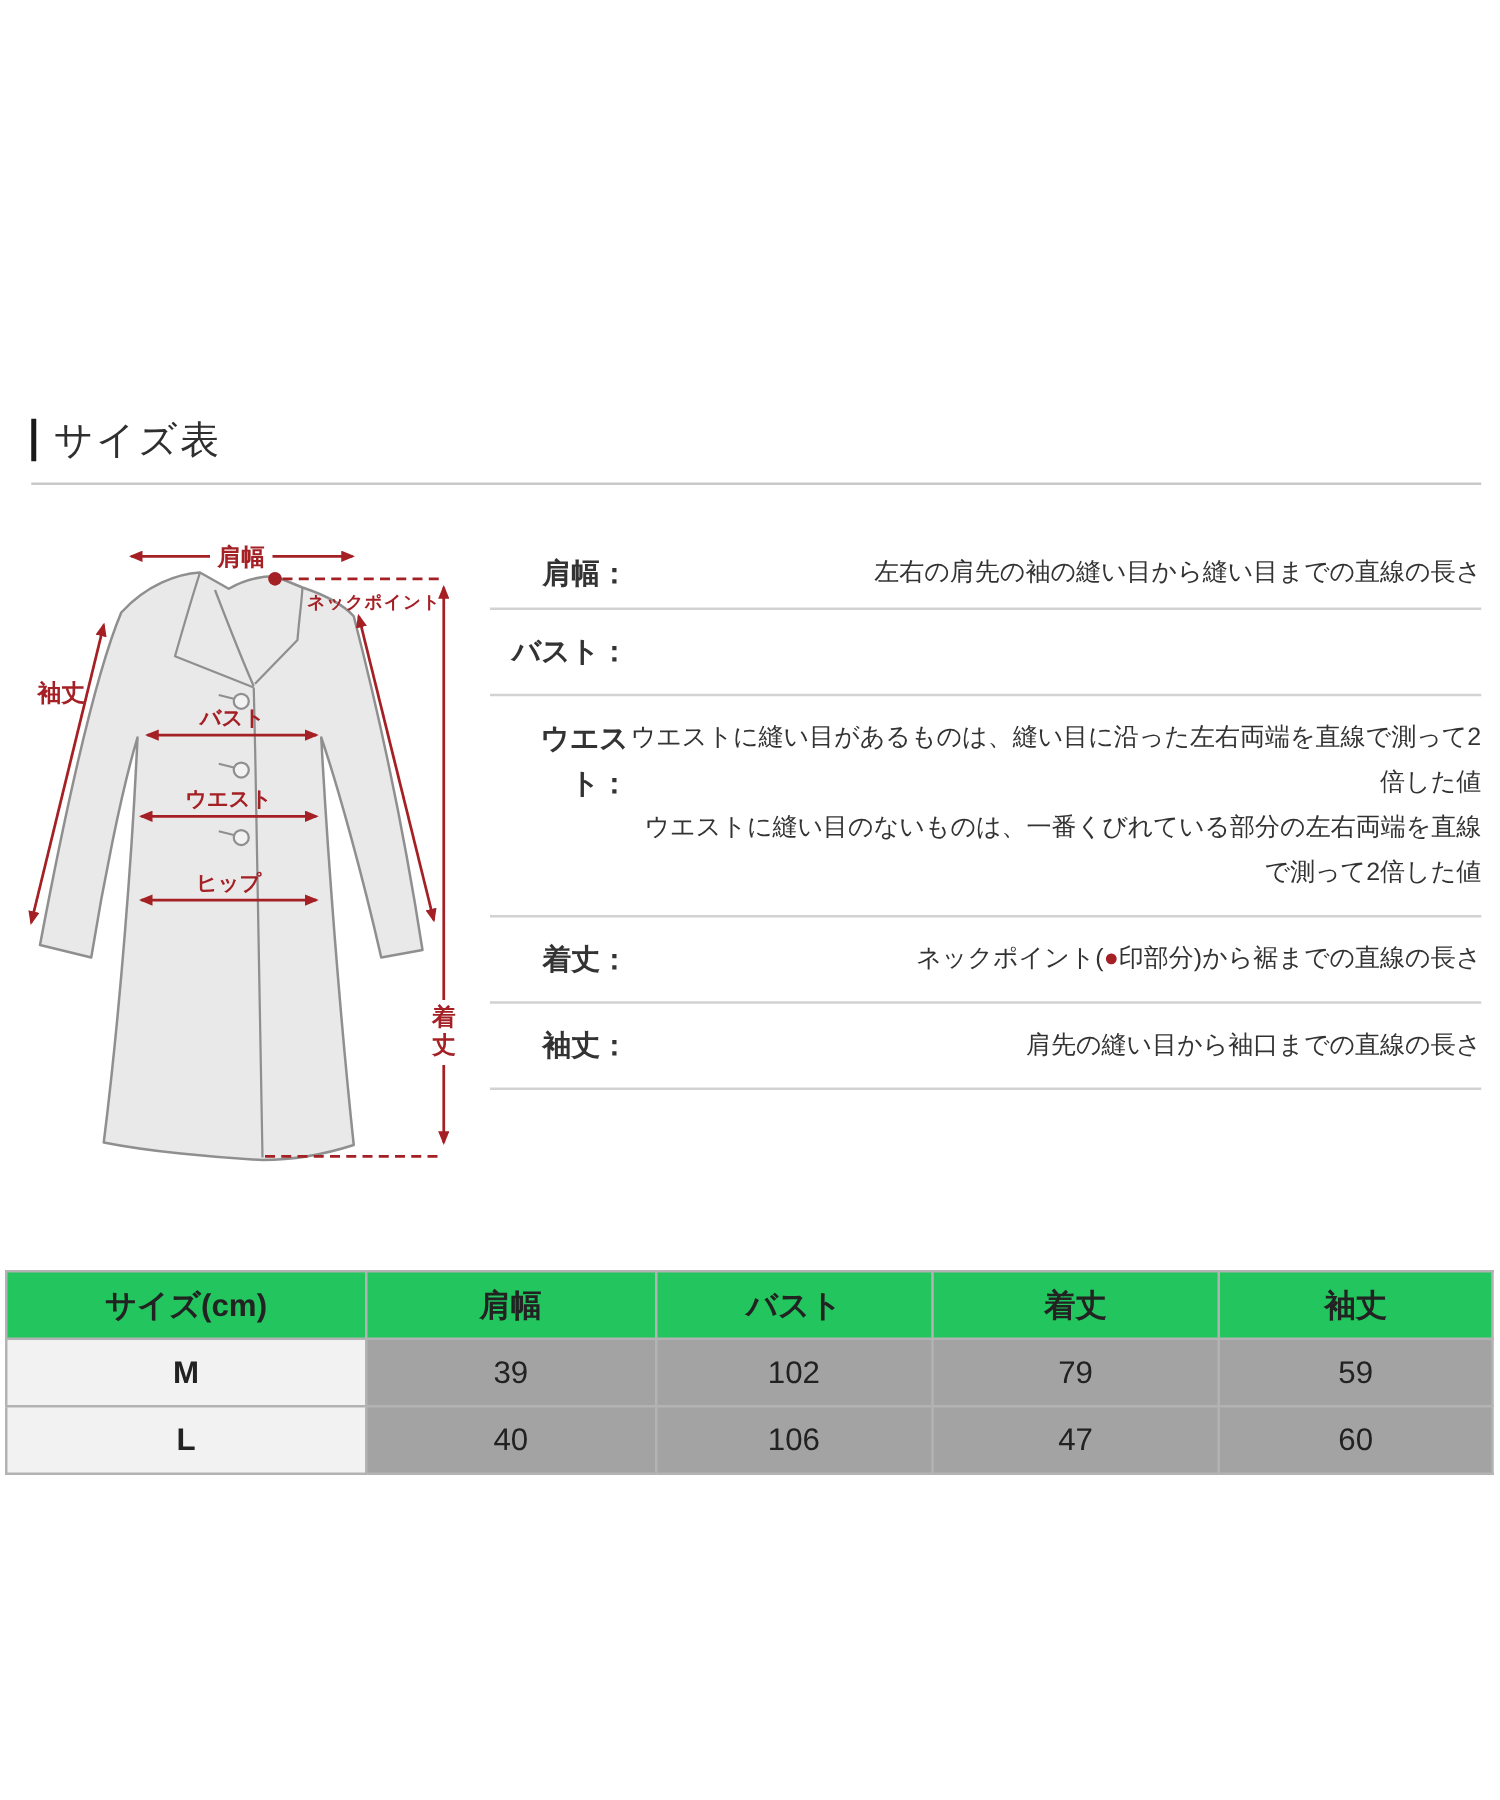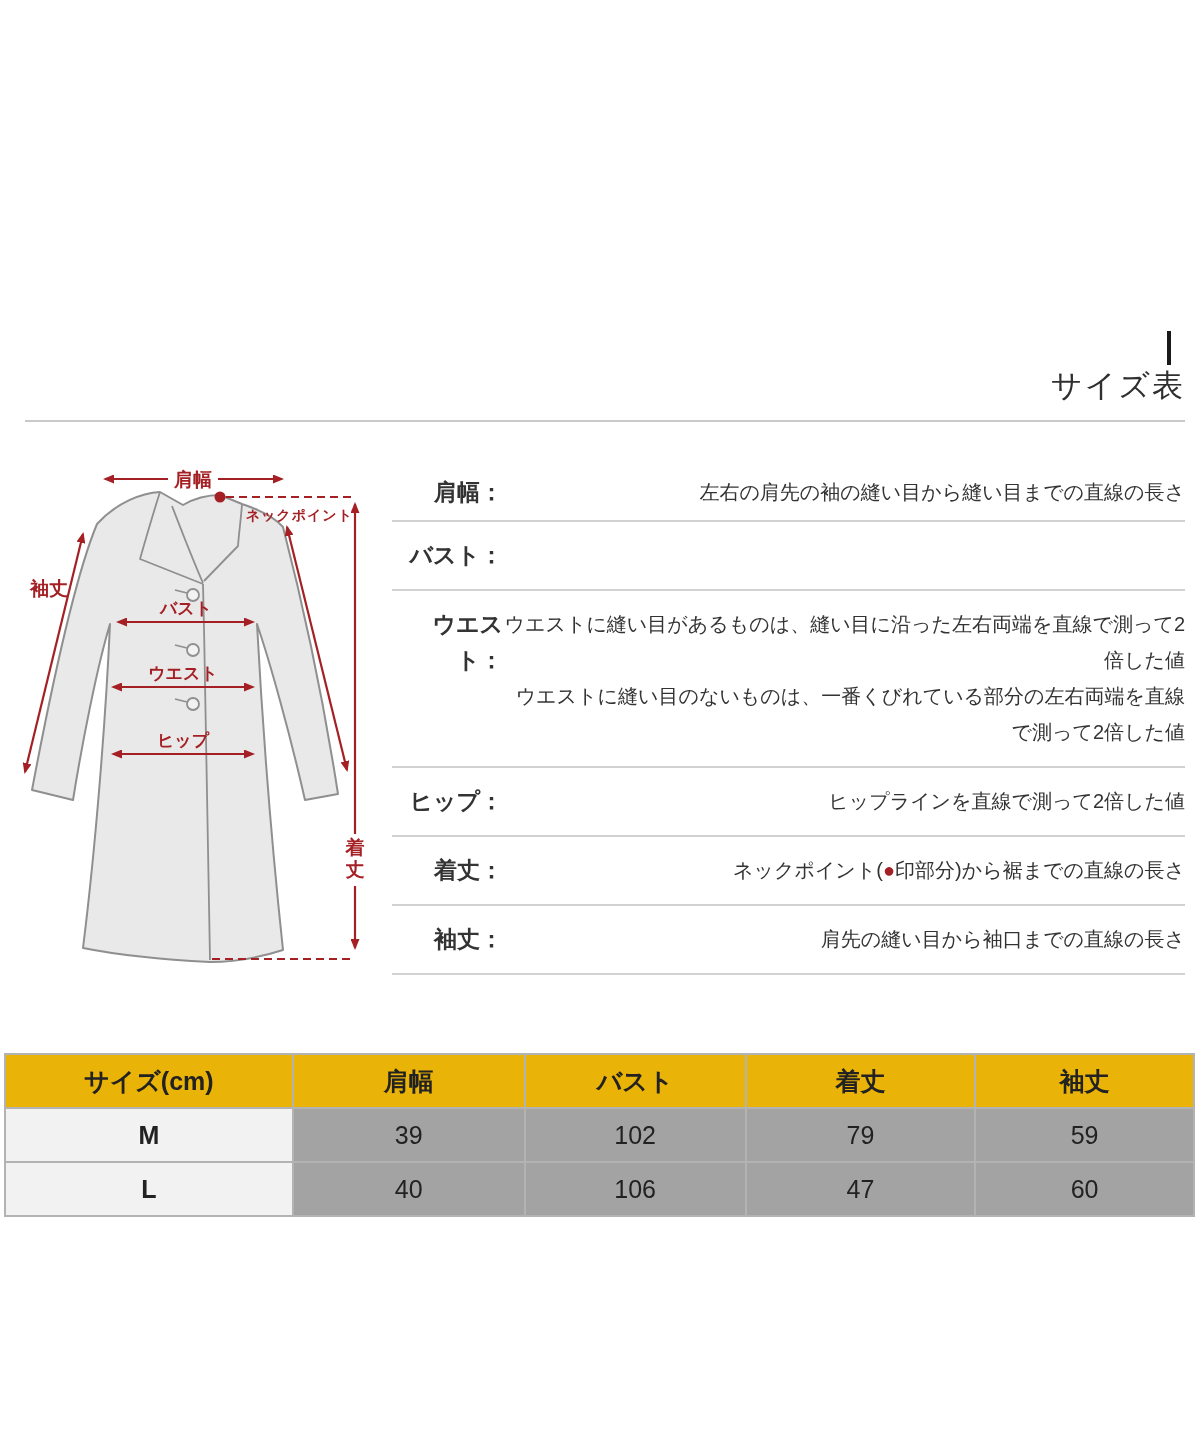--- a/index.html
+++ b/index.html
@@ -3,41 +3,41 @@
 <meta charset="utf-8">
 <style>
   html,body{margin:0;padding:0;background:#ffffff;}
   body{
     width:1200px;height:1440px;position:relative;
     font-family:"Liberation Sans","DejaVu Sans",sans-serif;
     color:#333;
   }
   
   .header{margin:331px 15px 0 25px;border-bottom:2px solid #c9c9c9;padding-bottom:13px;}
-  .title-row{display:flex;align-items:flex-end;flex-direction:column;}
+  .title-row{display:flex;align-items:center;}
   .title-bar{width:4px;height:34px;background:#1a1a1a;margin-right:14px;flex:0 0 auto;}
   h1.page-title{margin:0;font-size:31px;font-weight:400;color:#2f2f2f;letter-spacing:2px;}
   
   .guide{display:flex;margin-top:40px;align-items:flex-start;}
   .diagram-wrap{flex:0 0 auto;margin-left:20px;width:360px;height:510px;}
   .defs{flex:1 1 auto;margin-left:12px;margin-right:15px;text-align:right;}
   .def-row{display:flex;border-bottom:2px solid #d2d2d2;padding:15px 0 16px 0;}
   .def-row.first{padding-top:12px;padding-bottom:10px;}
   .def-term{flex:0 0 111px;font-weight:700;font-size:23px;line-height:36px;color:#333;}
   .def-desc{flex:1 1 auto;font-size:20px;line-height:36px;color:#333;}
   .dot-red{color:#a52025;}
   
   .size-table{
     margin:78px 5px 0 4px;border-collapse:collapse;width:1191px;table-layout:fixed;
   }
   .size-table th,.size-table td{
     border:2px solid #b3b3b3;text-align:center;vertical-align:middle;
     height:52px;font-size:25px;color:#222;padding:0;
   }
-  .size-table thead th{background:#eab308;font-weight:700;}
+  .size-table thead th{background:#22c55e;font-weight:700;}
   .size-table tbody th{background:#f2f2f2;font-weight:700;}
   .size-table tbody td{background:#a3a3a3;font-weight:400;}
   
   .coat-fill{fill:#e9e9e9;stroke:#8f8f8f;stroke-width:2;stroke-linejoin:round;}
   .coat-line{fill:none;stroke:#8f8f8f;stroke-width:1.8;stroke-linejoin:round;}
   .btn-circle{fill:#f2f2f2;stroke:#8f8f8f;stroke-width:1.8;}
   .red-line{stroke:#a52025;stroke-width:2.2;fill:none;}
   .red-dash{stroke:#a52025;stroke-width:2.2;fill:none;stroke-dasharray:8 5;}
   .red-fill{fill:#a52025;}
   .red-label{fill:#a52025;font-weight:700;font-family:"Liberation Sans","DejaVu Sans",sans-serif;}
@@ -136,24 +136,20 @@
       <div class="def-term">バスト：</div>
     </div>
     <div class="def-row">
       <div class="def-term">ウエスト：</div>
       <div class="def-desc">
         <div>ウエストに縫い目があるものは、縫い目に沿った左右両端を直線で測って2倍した値</div>
         <div>ウエストに縫い目のないものは、一番くびれている部分の左右両端を直線で測って2倍した値</div>
       </div>
     </div>
     <div class="def-row">
-      <div class="def-term">ヒップ：</div>
-      <div class="def-desc">ヒップラインを直線で測って2倍した値</div>
-    </div>
-    <div class="def-row">
       <div class="def-term">着丈：</div>
       <div class="def-desc"><span>ネックポイント(</span><span class="dot-red">●</span><span>印部分)から裾までの直線の長さ</span></div>
     </div>
     <div class="def-row">
       <div class="def-term">袖丈：</div>
       <div class="def-desc">肩先の縫い目から袖口までの直線の長さ</div>
     </div>
   </div>
 </div>
 

